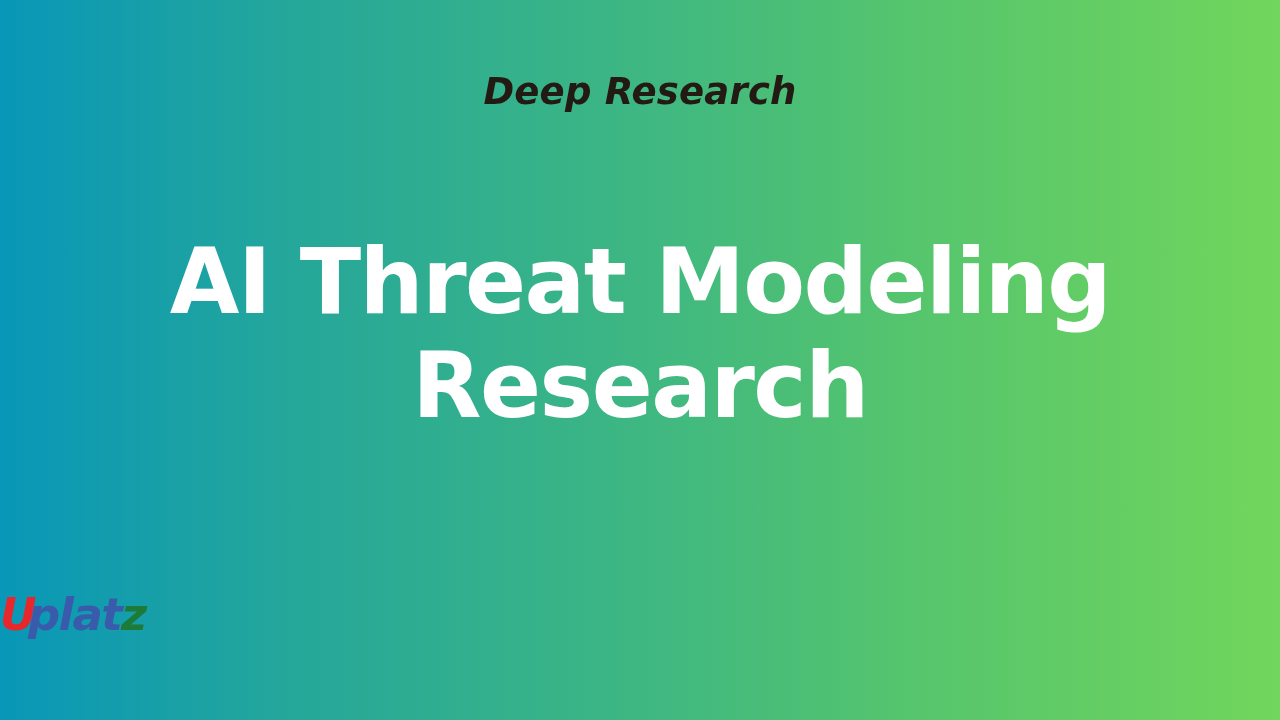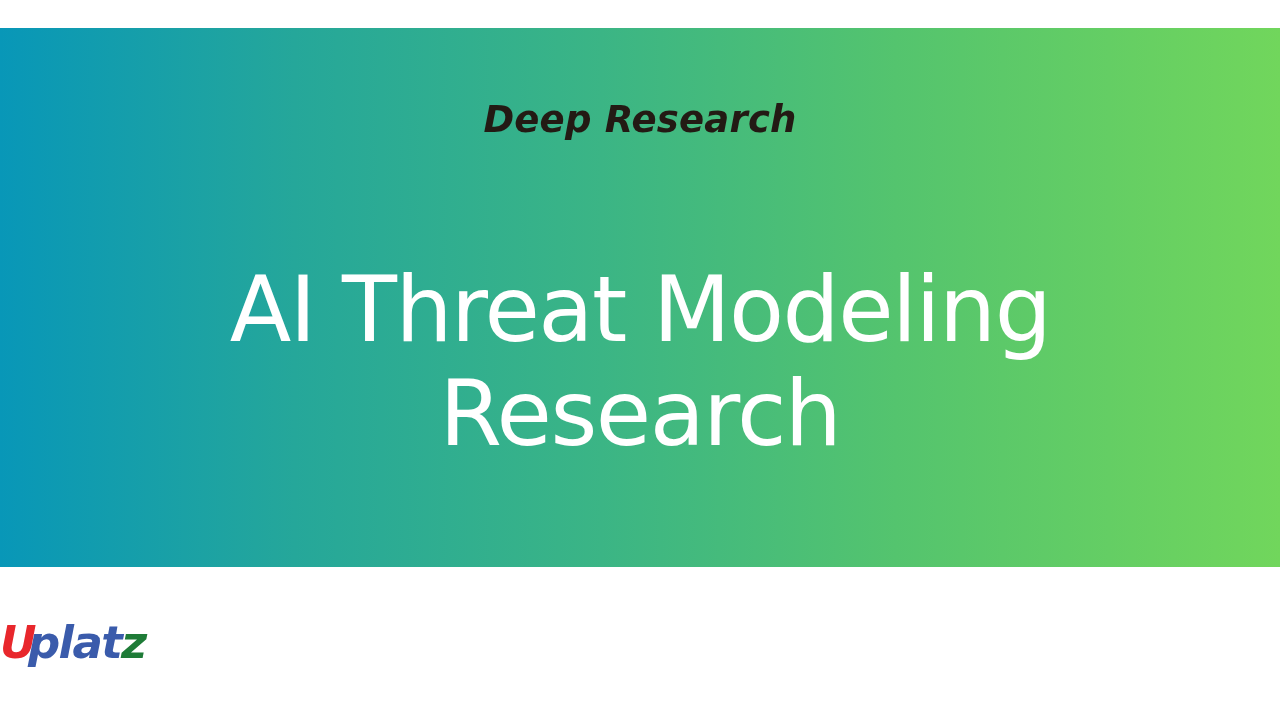--- a/index.html
+++ b/index.html
@@ -11,28 +11,27 @@
   body {
     width: 1280px;
     height: 720px;
     overflow: hidden;
     font-family: "DejaVu Sans", "Liberation Sans", sans-serif;
   }
 
   #slide {
     position: relative;
     width: 1280px;
-    height: 539px;
+    height: 720px;
     box-sizing: border-box;
     display: flex;
     flex-direction: column;
     align-items: center;
     
     background: linear-gradient(90deg, #0897b8 0%, #25a79a 23%, #3bb585 47%, #54c46e 70%, #71d65c 100%);
-    margin-top: 28px;
   }
 
   
   #kicker {
     position: absolute;
     top: 72px;
     left: 0;
     width: 1280px;
     text-align: center;
     font-family: "DejaVu Sans", "Liberation Sans", sans-serif;
@@ -51,21 +50,21 @@
     top: 230px;
     left: 0;
     width: 1280px;
     text-align: center;
   }
 
   .headline-line {
     display: block;
     font-family: "DejaVu Sans", "Liberation Sans", sans-serif;
     font-size: 90px;
-    font-weight: 400;
+    font-weight: 700;
     color: #ffffff;
     line-height: 1.16;
     letter-spacing: -1.5px;
     white-space: nowrap;
   }
 
   
   #logo {
     position: absolute;
     top: 592px;

